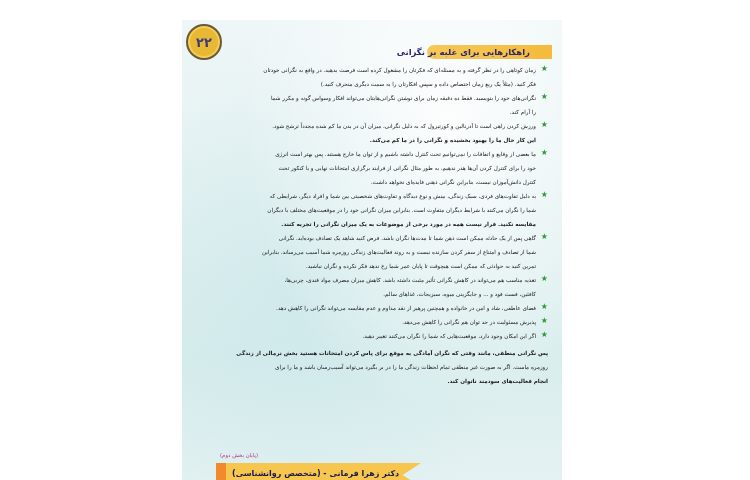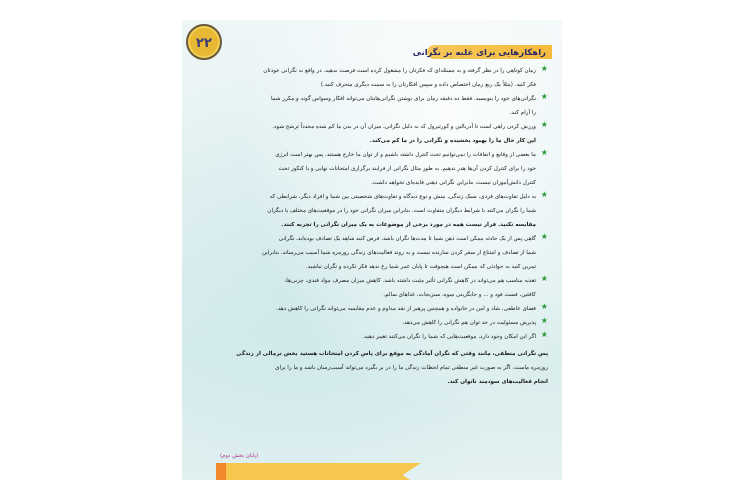--- a/index.html
+++ b/index.html
@@ -24,21 +24,21 @@
       display: flex; align-items: center; justify-content: center;
     }
     .page-badge span {
       font-family: "DejaVu Sans", sans-serif; font-size: 13px; color: #3a3a7a; font-weight: bold;
     }
 
     .title-bar {
       position: absolute; right: 10px; top: 25px; height: 14px; width: 125px;
       background: linear-gradient(90deg, #f6c85a 0%, #f4bb3c 100%);
       border-radius: 7px 0 0 7px;
-      display: flex; align-items: center; justify-content: flex-end; padding-right: 6px;
+      display: flex; align-items: center; justify-content: flex-end; padding-right: 22px;
     }
     .title-bar span {
       font-size: 8.5px; font-weight: bold; color: #2a2a6a; direction: rtl; white-space: nowrap;
     }
 
     .content {
       position: absolute; right: 14px; top: 43px; width: 330px;
       direction: rtl; text-align: justify;
     }
     .item { position: relative; padding-right: 12px; font-size: 5.6px; line-height: 14px; color: #1a1a1a; }
@@ -147,14 +147,15 @@
       <span class="line bold">پس نگرانی منطقی، مانند وقتی که نگران آمادگی به موقع برای پاس کردن امتحانات هستید بخش نرمالی از زندگی</span>
       <span class="line">روزمره ماست. اگر به صورت غیر منطقی تمام لحظات زندگی ما را در بر بگیرد می‌تواند آسیب‌رسان باشد و ما را برای</span>
       <span class="line bold">انجام فعالیت‌های سودمند ناتوان کند.</span>
     </div>
   </div>
 
   <div class="end-note">(پایان بخش دوم)</div>
 
   <div class="author-ribbon">
     <div class="tab"></div>
+    <span>دکتر زهرا فرمانی - (متخصص روانشناسی)</span>
   </div>
 </div>
 
 </body></html>

